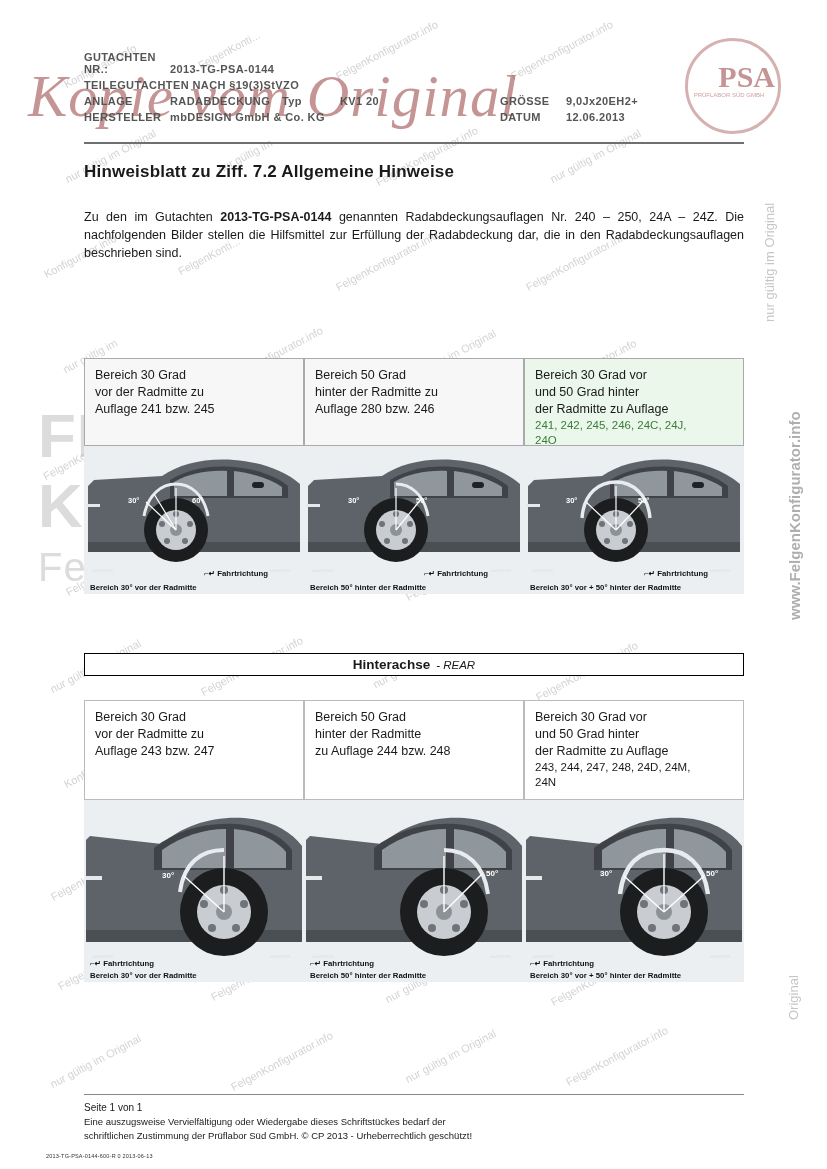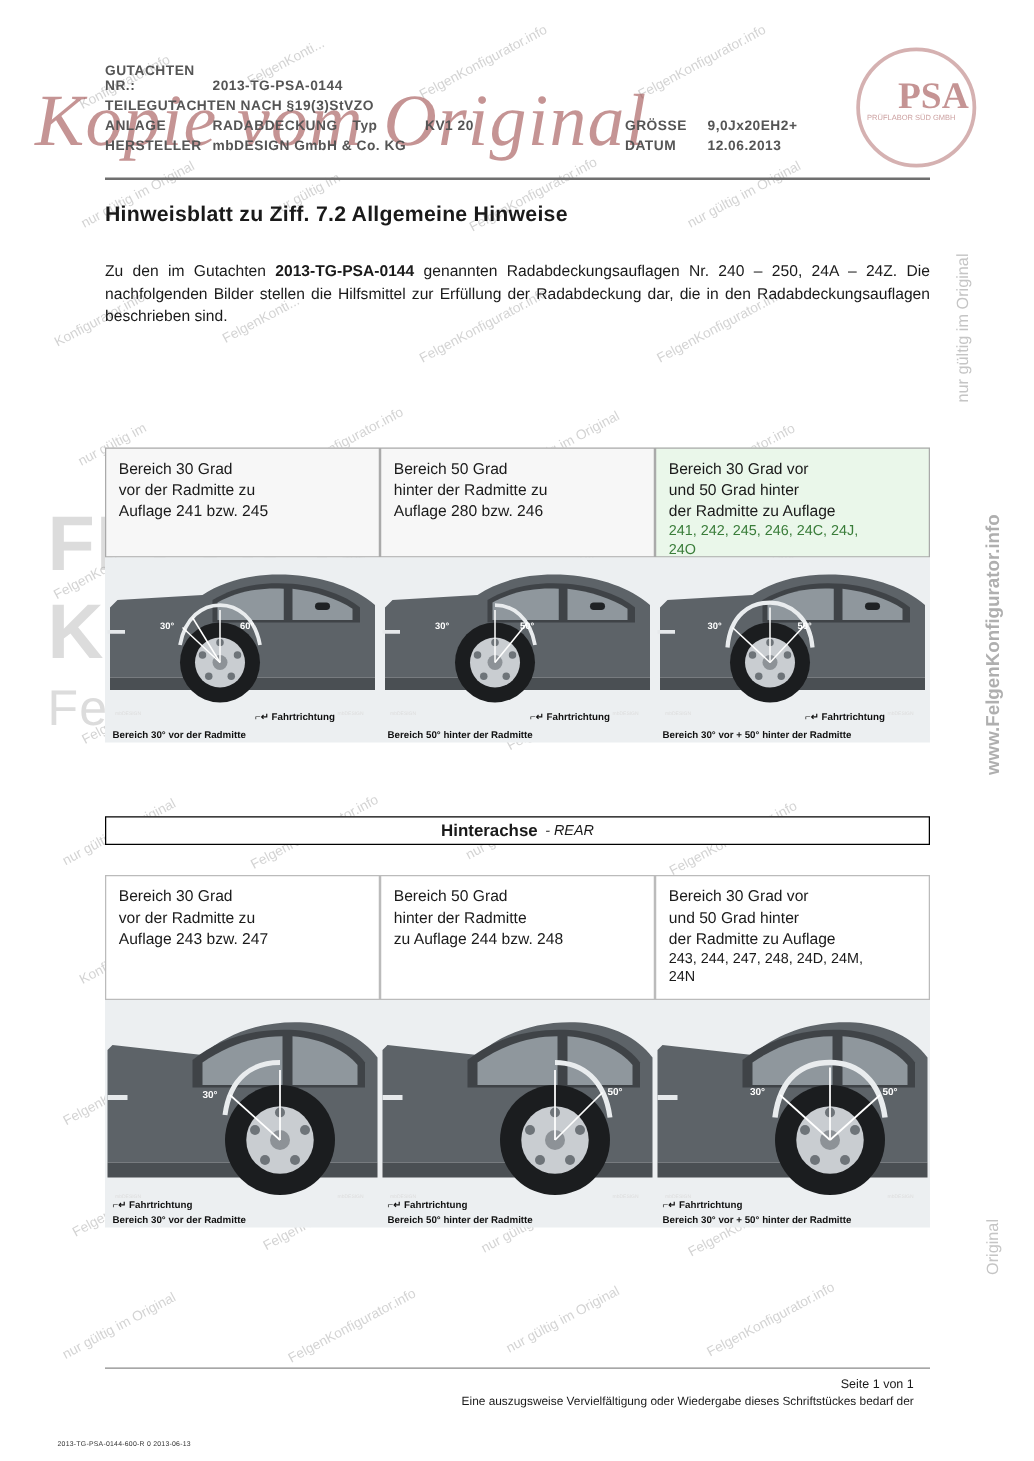--- a/index.html
+++ b/index.html
@@ -160,21 +160,21 @@
   }
   .dirlabel {
     position:absolute; font-size:7.8px; font-weight:bold; color:#111;
   }
 
   
   .foot-rule {
     position:absolute; left:84px; width:660px; height:1px; background:#8a8a8a;
   }
   .foot {
-    position:absolute; left:71px; width:660px; text-align:right;
+    position:absolute; left:84px; width:660px; text-align:left;
     font-size:9.5px; line-height:1.5;
   }
   .foot .pg { font-size:10px; }
   .doccode {
     position:absolute; left:46px; bottom:10px;
     font-size:5.5px; color:#333; letter-spacing:0.2px;
   }
 </style>
 </head>
 <body>
@@ -512,16 +512,17 @@
         <span class="dirlabel" style="left:6px; bottom:14px;">⌐↵ <span>Fahrtrichtung</span></span>
         <div class="carcap">Bereich 30° vor + 50° hinter der Radmitte</div>
       </div>
     </div>
   </div>
 
   <div class="foot-rule" style="top:1094px;"></div>
   <div class="foot" style="top:1100px;">
     <div class="pg">Seite 1 von 1</div>
     <div>Eine auszugsweise Vervielfältigung oder Wiedergabe dieses Schriftstückes bedarf der</div>
+    <div>schriftlichen Zustimmung der Prüflabor Süd GmbH. © CP 2013 - Urheberrechtlich geschützt!</div>
   </div>
   <div class="doccode">2013-TG-PSA-0144-600-R 0 2013-06-13</div>
 
 </div>
 
 </body></html>

